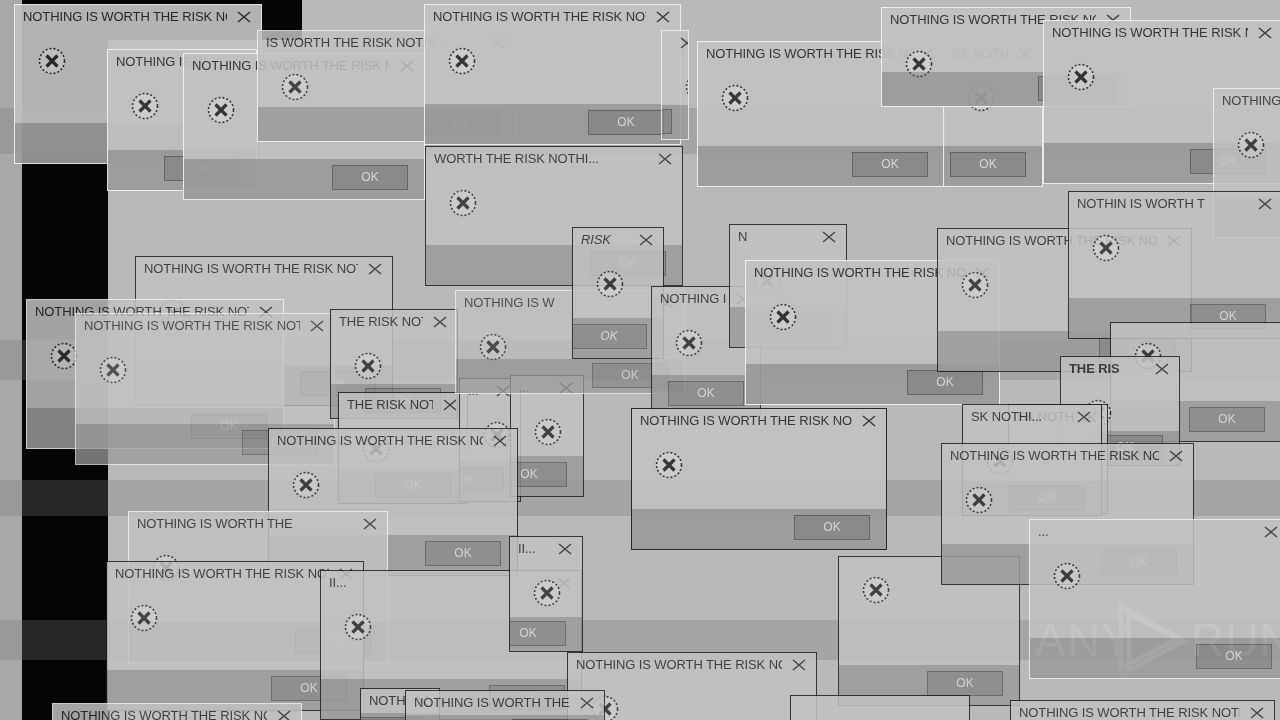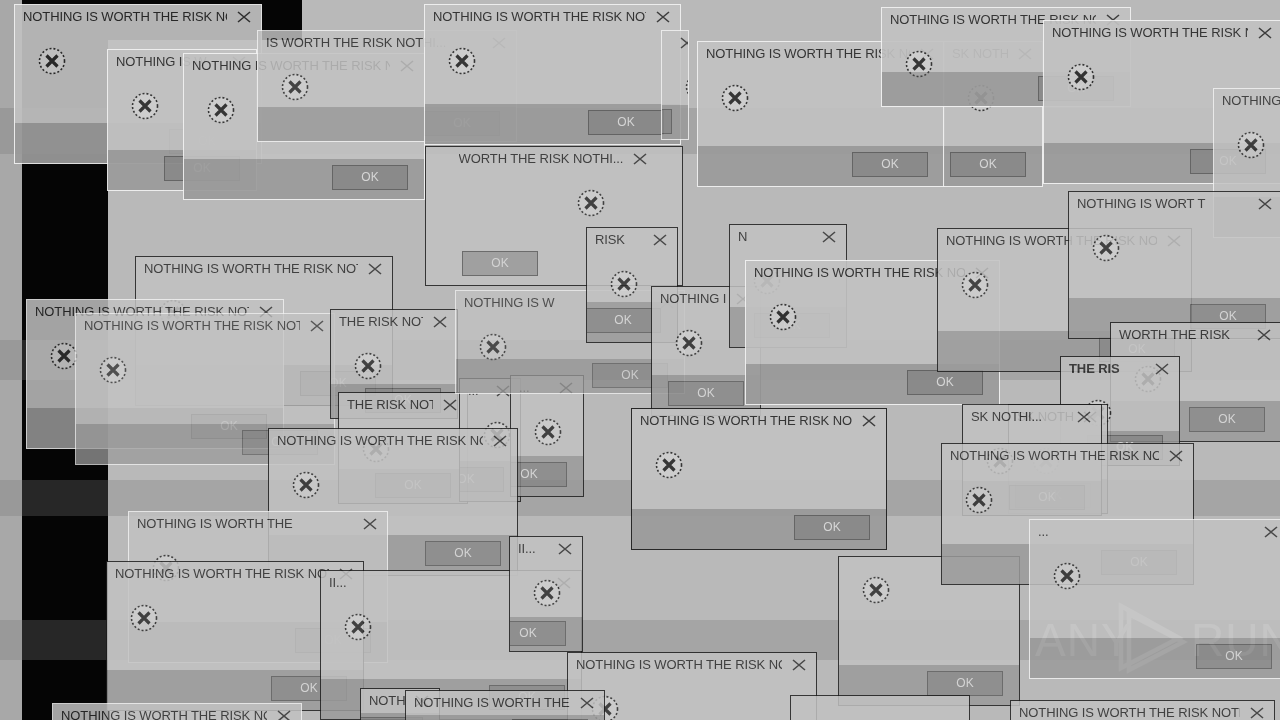--- a/index.html
+++ b/index.html
@@ -260,21 +260,21 @@
         <svg viewBox="0 0 30 30" width="30" height="30">
           <circle cx="15" cy="15" r="12.5" fill="#cfcfcf" stroke="#2b2b2b" stroke-width="1.6" stroke-dasharray="2 2"></circle>
           <path d="M9.5 9.5 L20.5 20.5 M20.5 9.5 L9.5 20.5" stroke="#2b2b2b" stroke-width="3.2" stroke-linecap="butt" fill="none"></path>
         </svg>
       </span>
     </div>
     <div class="dlg-footer">
       <div class="dlg-ok">OK</div>
     </div>
   </div>
-      <div class="dlg t80 dark-border" style="left: 425px; top: 146px; width: 258px; height: 140px; z-index: 15; align-items: center;">
+      <div class="dlg t80 dark-border" style="left: 425px; top: 146px; width: 258px; height: 140px; z-index: 15;">
     <div class="dlg-title">
       <span class="dlg-title-text">WORTH THE RISK NOTHI...</span>
       <span class="dlg-close">
         <svg viewBox="0 0 22 20" width="22" height="20">
           <path d="M5 5 L17 15 M17 5 L5 15" stroke="#343434" stroke-width="1.6" fill="none"></path>
         </svg>
       </span>
     </div>
     <div class="dlg-body">
       <span class="dlg-icon">
@@ -571,21 +571,21 @@
         <svg viewBox="0 0 30 30" width="30" height="30">
           <circle cx="15" cy="15" r="12.5" fill="#cfcfcf" stroke="#2b2b2b" stroke-width="1.6" stroke-dasharray="2 2"></circle>
           <path d="M9.5 9.5 L20.5 20.5 M20.5 9.5 L9.5 20.5" stroke="#2b2b2b" stroke-width="3.2" stroke-linecap="butt" fill="none"></path>
         </svg>
       </span>
     </div>
     <div class="dlg-footer">
       <div class="dlg-ok">OK</div>
     </div>
   </div>
-      <div class="dlg t80 dark-border" style="left: 586px; top: 227px; width: 92px; height: 116px; z-index: 30;">
+      <div class="dlg t80 dark-border" style="left: 572px; top: 227px; width: 92px; height: 132px; z-index: 30; font-style: italic;">
     <div class="dlg-title">
       <span class="dlg-title-text">RISK</span>
       <span class="dlg-close">
         <svg viewBox="0 0 22 20" width="22" height="20">
           <path d="M5 5 L17 15 M17 5 L5 15" stroke="#343434" stroke-width="1.6" fill="none"></path>
         </svg>
       </span>
     </div>
     <div class="dlg-body">
       <span class="dlg-icon">
@@ -678,48 +678,40 @@
           <path d="M9.5 9.5 L20.5 20.5 M20.5 9.5 L9.5 20.5" stroke="#2b2b2b" stroke-width="3.2" stroke-linecap="butt" fill="none"></path>
         </svg>
       </span>
     </div>
     <div class="dlg-footer">
       <div class="dlg-ok">OK</div>
     </div>
   </div>
       <div class="dlg t80 dark-border" style="left: 1068px; top: 191px; width: 215px; height: 148px; z-index: 35;">
     <div class="dlg-title">
-      <span class="dlg-title-text">NOTHING IS WORT T</span>
+      <span class="dlg-title-text">NOTHIN IS WORTH T</span>
       <span class="dlg-close">
         <svg viewBox="0 0 22 20" width="22" height="20">
           <path d="M5 5 L17 15 M17 5 L5 15" stroke="#343434" stroke-width="1.6" fill="none"></path>
         </svg>
       </span>
     </div>
     <div class="dlg-body">
       <span class="dlg-icon">
         <svg viewBox="0 0 30 30" width="30" height="30">
           <circle cx="15" cy="15" r="12.5" fill="#cfcfcf" stroke="#2b2b2b" stroke-width="1.6" stroke-dasharray="2 2"></circle>
           <path d="M9.5 9.5 L20.5 20.5 M20.5 9.5 L9.5 20.5" stroke="#2b2b2b" stroke-width="3.2" stroke-linecap="butt" fill="none"></path>
         </svg>
       </span>
     </div>
     <div class="dlg-footer">
       <div class="dlg-ok">OK</div>
     </div>
   </div>
       <div class="dlg t80 dark-border" style="left: 1110px; top: 322px; width: 172px; height: 120px; z-index: 36;">
-    <div class="dlg-title">
-      <span class="dlg-title-text">WORTH THE RISK</span>
-      <span class="dlg-close">
-        <svg viewBox="0 0 22 20" width="22" height="20">
-          <path d="M5 5 L17 15 M17 5 L5 15" stroke="#343434" stroke-width="1.6" fill="none"></path>
-        </svg>
-      </span>
-    </div>
     <div class="dlg-body">
       <span class="dlg-icon">
         <svg viewBox="0 0 30 30" width="30" height="30">
           <circle cx="15" cy="15" r="12.5" fill="#cfcfcf" stroke="#2b2b2b" stroke-width="1.6" stroke-dasharray="2 2"></circle>
           <path d="M9.5 9.5 L20.5 20.5 M20.5 9.5 L9.5 20.5" stroke="#2b2b2b" stroke-width="3.2" stroke-linecap="butt" fill="none"></path>
         </svg>
       </span>
     </div>
     <div class="dlg-footer">
       <div class="dlg-ok">OK</div>

